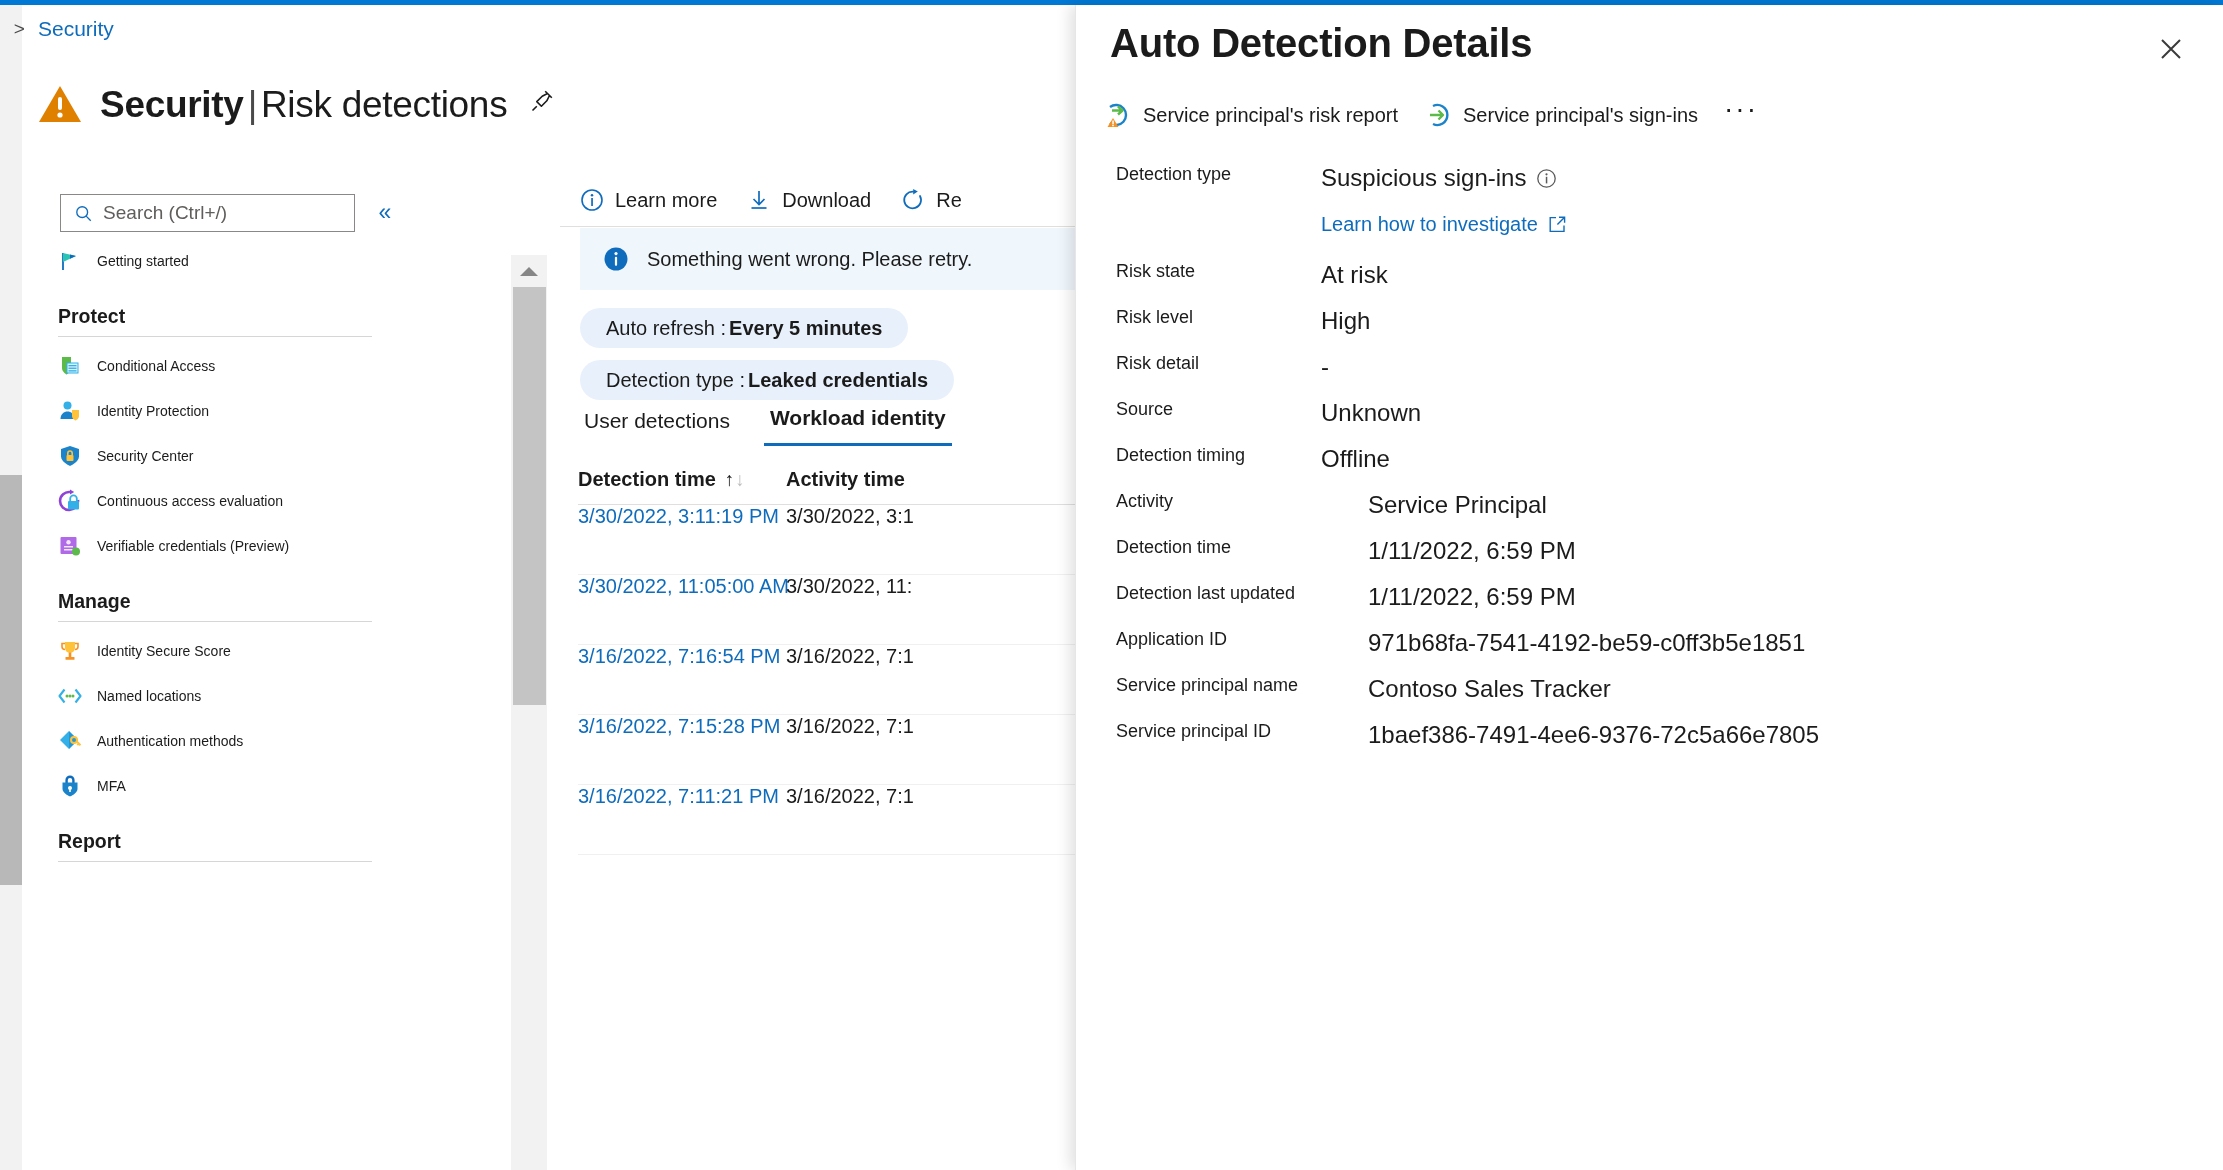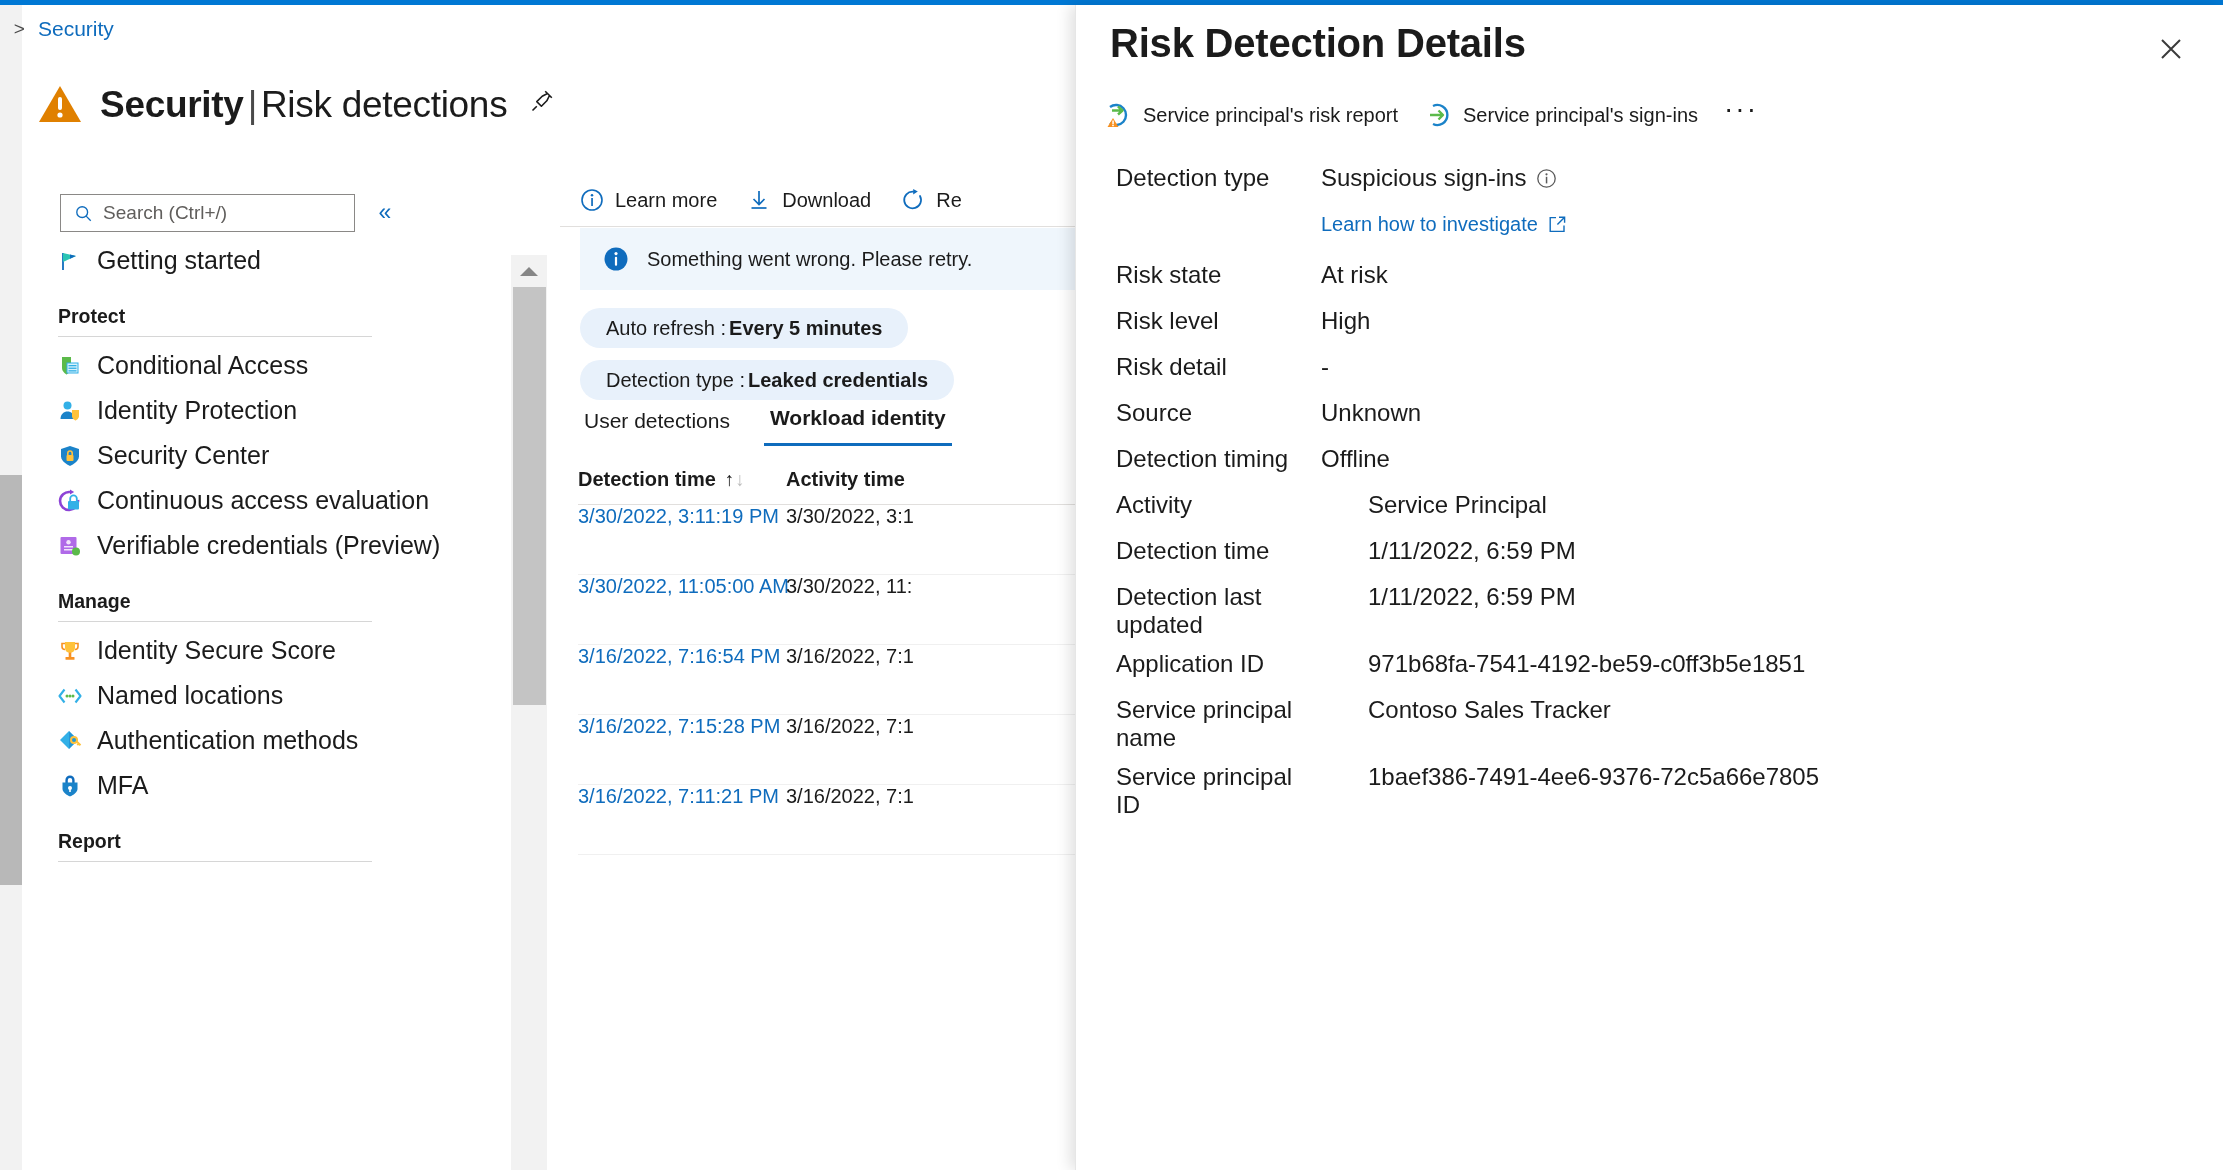--- a/index.html
+++ b/index.html
@@ -87,21 +87,21 @@
     font-size: 23px; color: #0f6cbd; cursor: pointer;
     width: 30px; height: 32px; display: flex;
     align-items: center; justify-content: center;
   }
 
   
   .nav-list { position: absolute; left: 16px; top: 182px; width: 340px; }
   .nav-item {
     display: flex; align-items: center; gap: 15px;
     height: 45px; padding-left: 20px; cursor: pointer;
-    font-size: 25px; color: #1b1b1b; white-space: nowrap;
+    font-size: 14px; color: #1b1b1b; white-space: nowrap;
   }
   .nav-icon { width: 24px; height: 24px; flex: none; display:block; }
   .nav-group {
     font-size: 19.5px; font-weight: 700; color: #1b1b1b;
     padding: 22px 0 8px 20px;
   }
   .nav-divider {
     height: 1px; background: #d6d6d6; margin: 0 6px 6px 20px;
   }
 
@@ -234,21 +234,21 @@
     line-height: 8px; padding-bottom: 12px; cursor: pointer;
   }
 
   .props { position: absolute; left: 40px; top: 148px; width: 1090px; }
   .prop-row {
     display: flex; align-items: flex-start;
     min-height: 46px; margin-bottom: 0;
   }
   .prop-label {
     width: 205px; flex: none;
-    font-size: 24px; color: #1b1b1b; padding-top: 11px;
+    font-size: 18px; color: #1b1b1b; padding-top: 11px;
   }
   .prop-value {
     font-size: 24px; color: #1b1b1b; padding-top: 11px;
     display: flex; align-items: center; gap: 10px;
   }
   .prop-value.indent { padding-left: 47px; }
   .prop-row.tall { min-height: 46px; }
   .sub-link-row { display: flex; }
   .sub-link-row .spacer { width: 205px; flex: none; }
   .sub-link {
@@ -508,21 +508,21 @@
       </div>
       <div class="row">
         <div class="cell c1">3/16/2022, 7:11:21 PM</div>
         <div class="cell c2">3/16/2022, 7:1</div>
       </div>
     </div>
   </div>
 
   <div class="detail-panel">
 
-    <div class="panel-title">Risk Detection Details</div>
+    <div class="panel-title">Auto Detection Details</div>
 
     <div class="panel-close">
       <svg width="30" height="30" viewBox="0 0 30 30">
         <path d="M6 6 L24 24 M24 6 L6 24" stroke="#3b3b3b" stroke-width="2"></path>
       </svg>
     </div>
 
     <div class="panel-cmdbar">
       <div class="panel-cmd">
         <svg width="28" height="28" viewBox="0 0 28 28">

